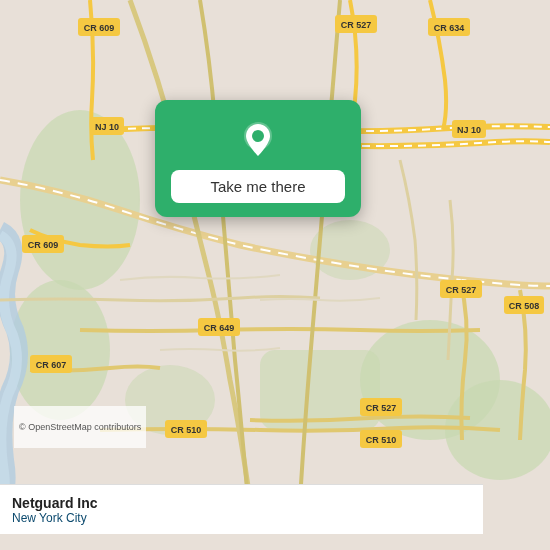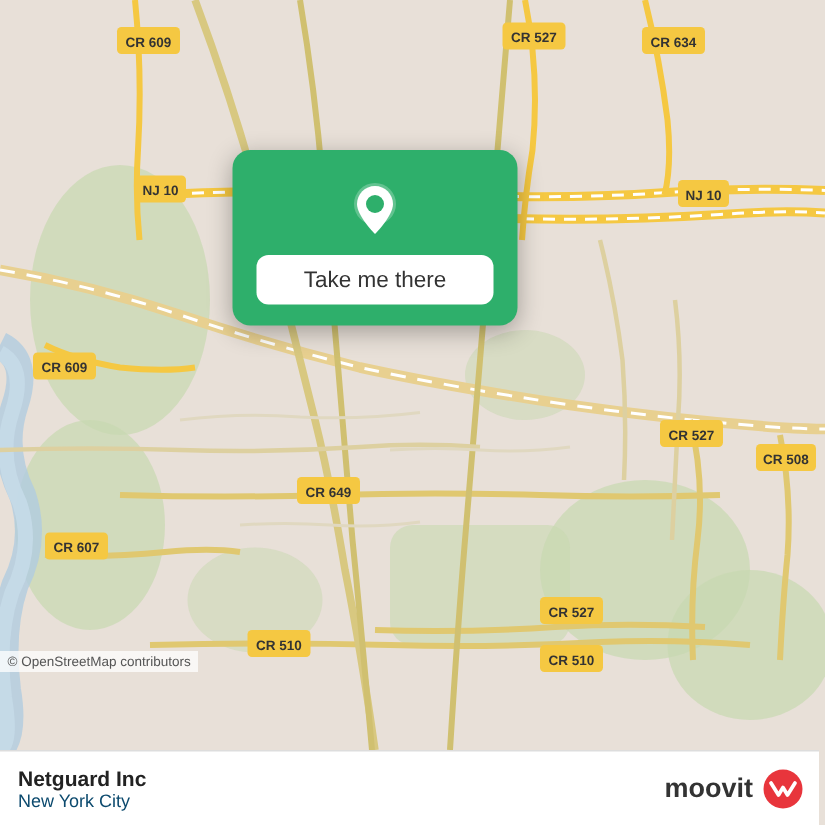--- a/index.html
+++ b/index.html
@@ -26,21 +26,21 @@
       inset: 0;
       width: 100%;
       height: 100%;
     }
 
     
     .location-card {
       position: absolute;
       top: 100px;
       left: 155px;
-      width: 190px;
+      width: 206px;
       background: #2eaf6b;
       border-radius: 12px;
       display: flex;
       flex-direction: column;
       align-items: center;
       padding: 18px 16px 14px;
       box-shadow: 0 4px 16px rgba(0,0,0,0.3);
       cursor: pointer;
     }
 
@@ -58,23 +58,23 @@
       font-size: 15px;
       font-weight: 500;
       width: 100%;
       text-align: center;
       cursor: pointer;
     }
 
     
     #bottom-bar {
       position: absolute;
-      bottom: 0;
+      bottom: 16px;
       left: 0;
-      width: 546px;
+      width: 483px;
       height: 50px;
       background: white;
       display: flex;
       align-items: center;
       justify-content: space-between;
       padding: 0 10px 0 12px;
       border-top: 1px solid #ddd;
     }
 
     .bottom-left {
@@ -107,25 +107,25 @@
 
     .moovit-icon {
       width: 28px;
       height: 28px;
     }
 
     
     .attribution {
       position: absolute;
       bottom: 52px;
-      left: 0;
+      left: 14px;
       background: rgba(255,255,255,0.75);
       font-size: 9px;
       color: #555;
-      padding: 2px 5px;
+      padding: 16px 5px;
       margin-top: 32px;
     }
   </style>
 </head>
 <body>
 
 <div id="map-container">
 
   <svg class="map-svg" viewBox="0 0 550 500" xmlns="http://www.w3.org/2000/svg">
 
@@ -235,21 +235,13 @@
   </div>
 
   <div class="attribution">© OpenStreetMap contributors</div>
 </div>
 
 <div id="bottom-bar">
   <div class="bottom-left">
     <span class="company-name">Netguard Inc</span>
     <span class="city-name">New York City</span>
   </div>
-  <div class="moovit-logo">
-    <span class="moovit-text">moovit</span>
-
-    <svg class="moovit-icon" viewBox="0 0 28 28" xmlns="http://www.w3.org/2000/svg">
-      <circle cx="14" cy="14" r="13" fill="#E8353C"></circle>
-      <path d="M6 10 L11 18 L14 13 L17 18 L22 10" stroke="white" stroke-width="2.5" fill="none" stroke-linecap="round" stroke-linejoin="round"></path>
-    </svg>
-  </div>
 </div>
 
 </body></html>

